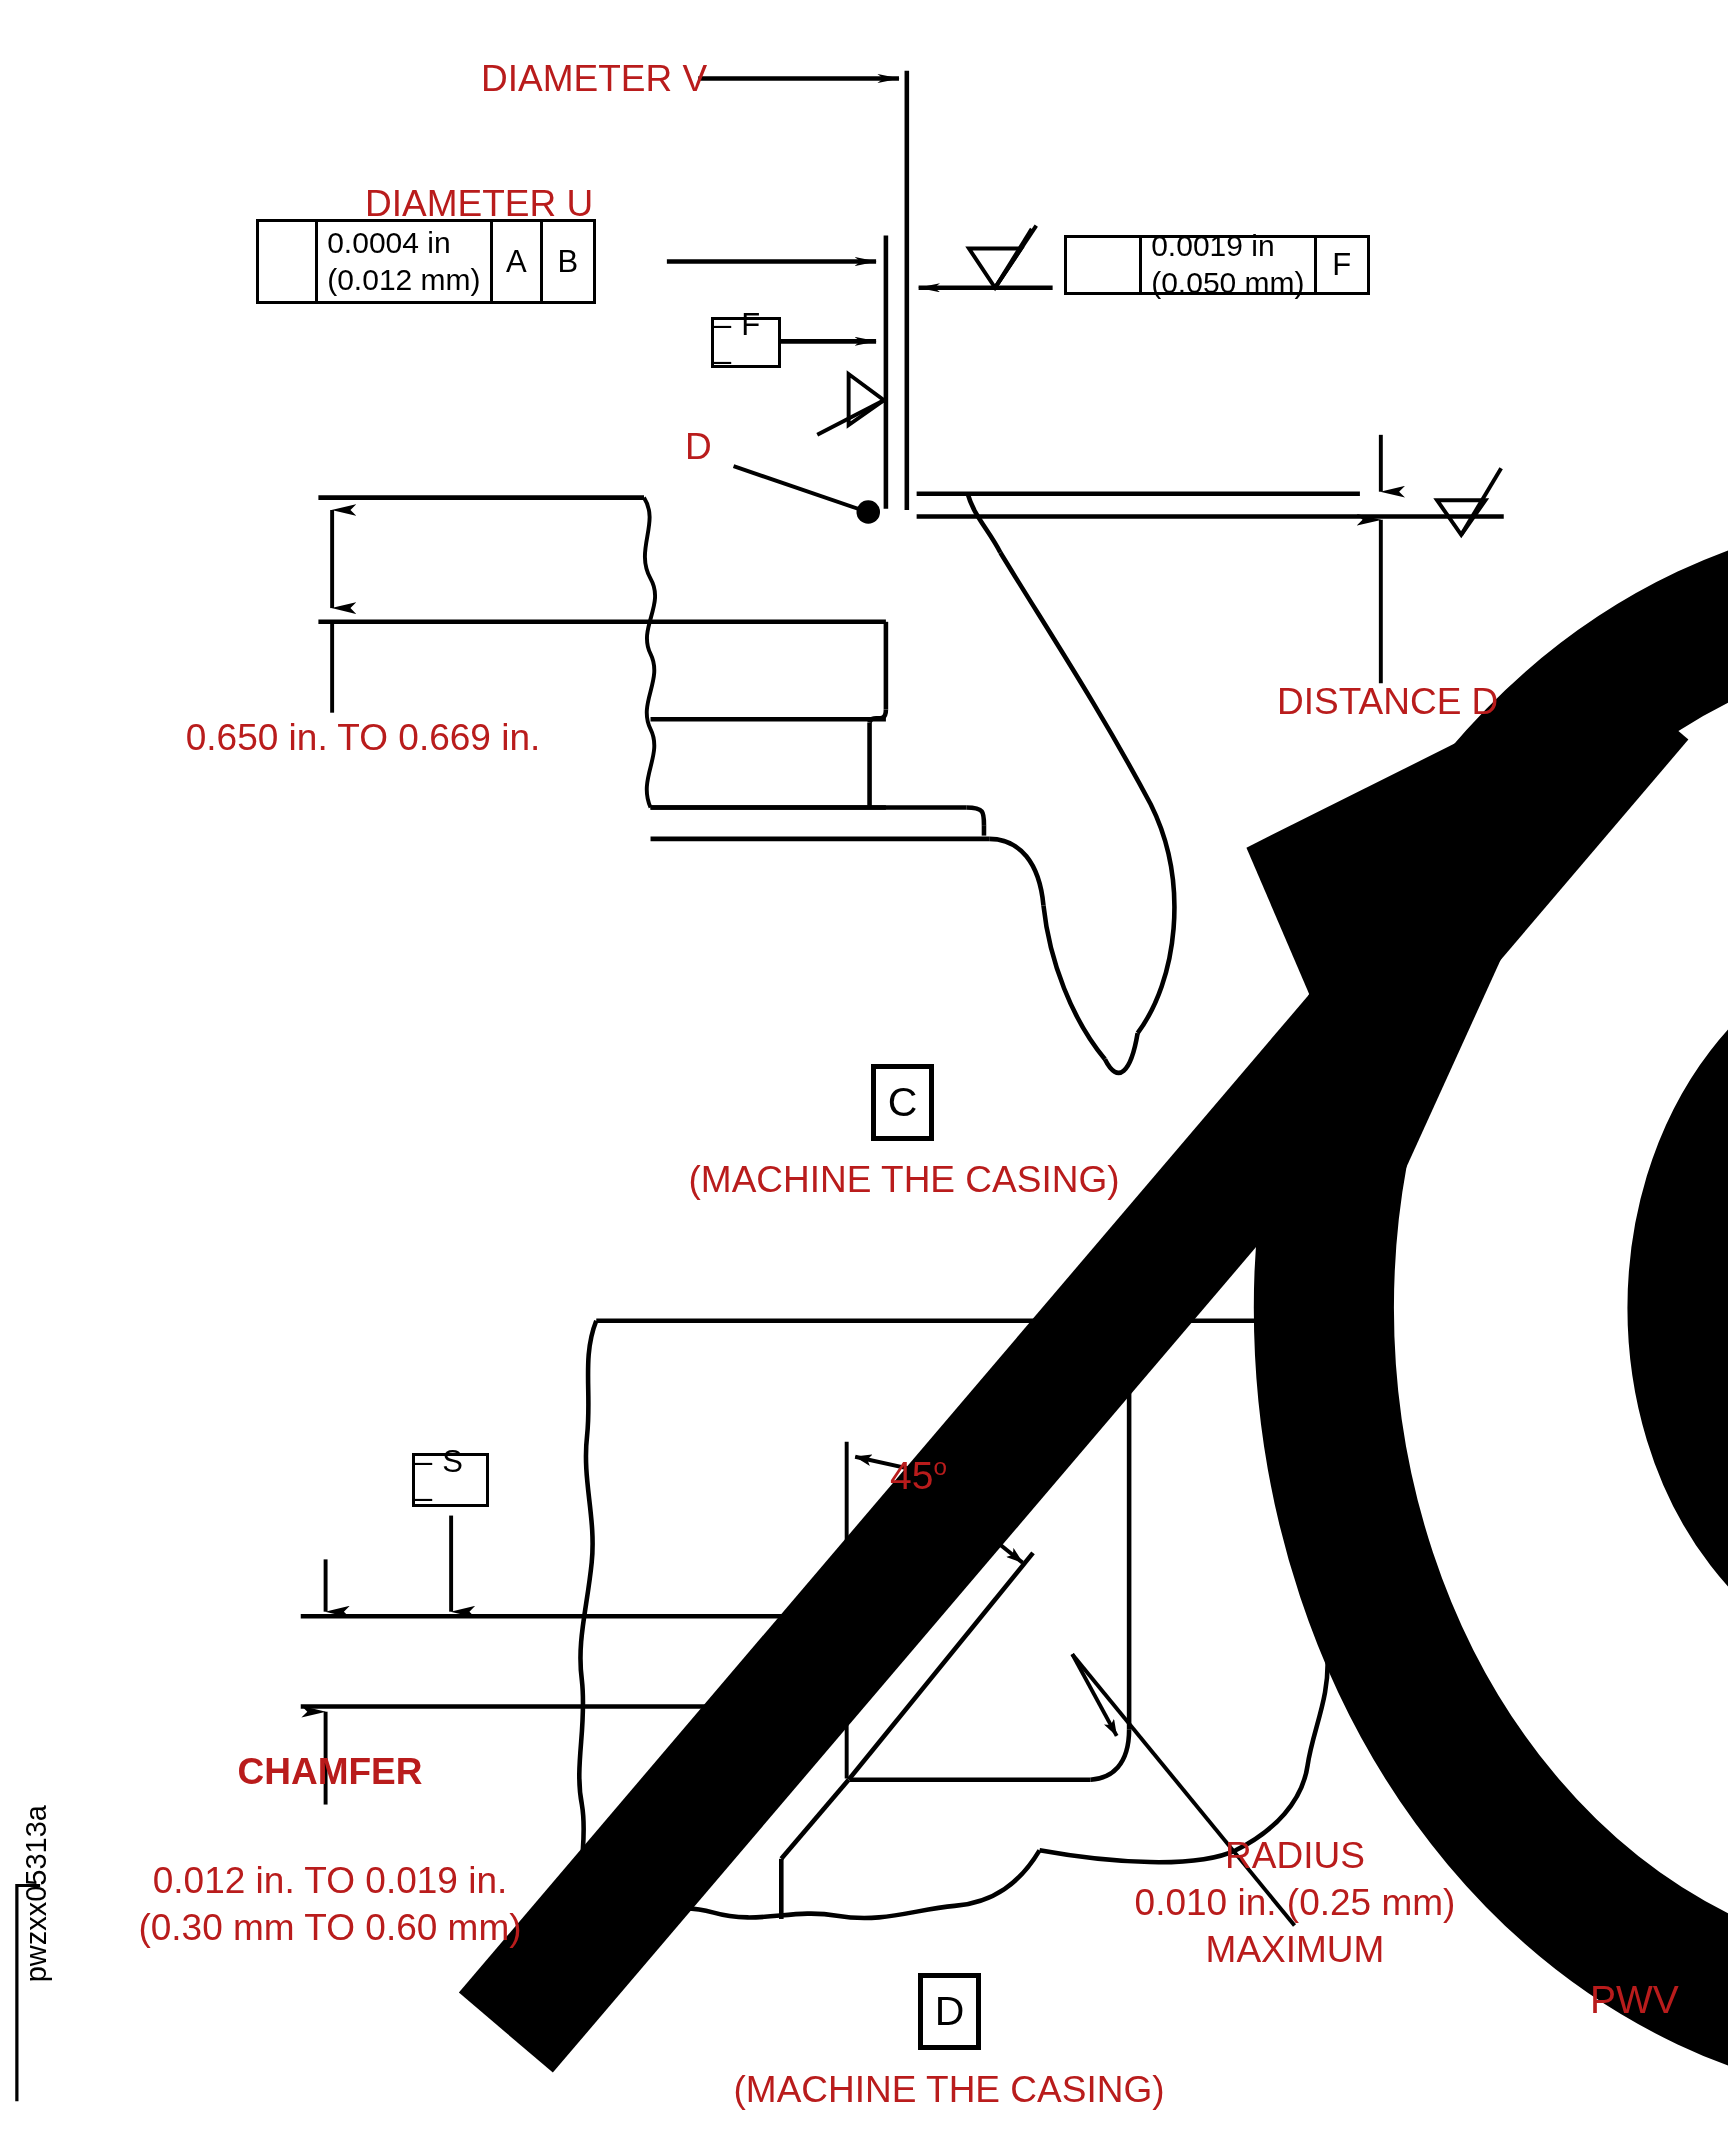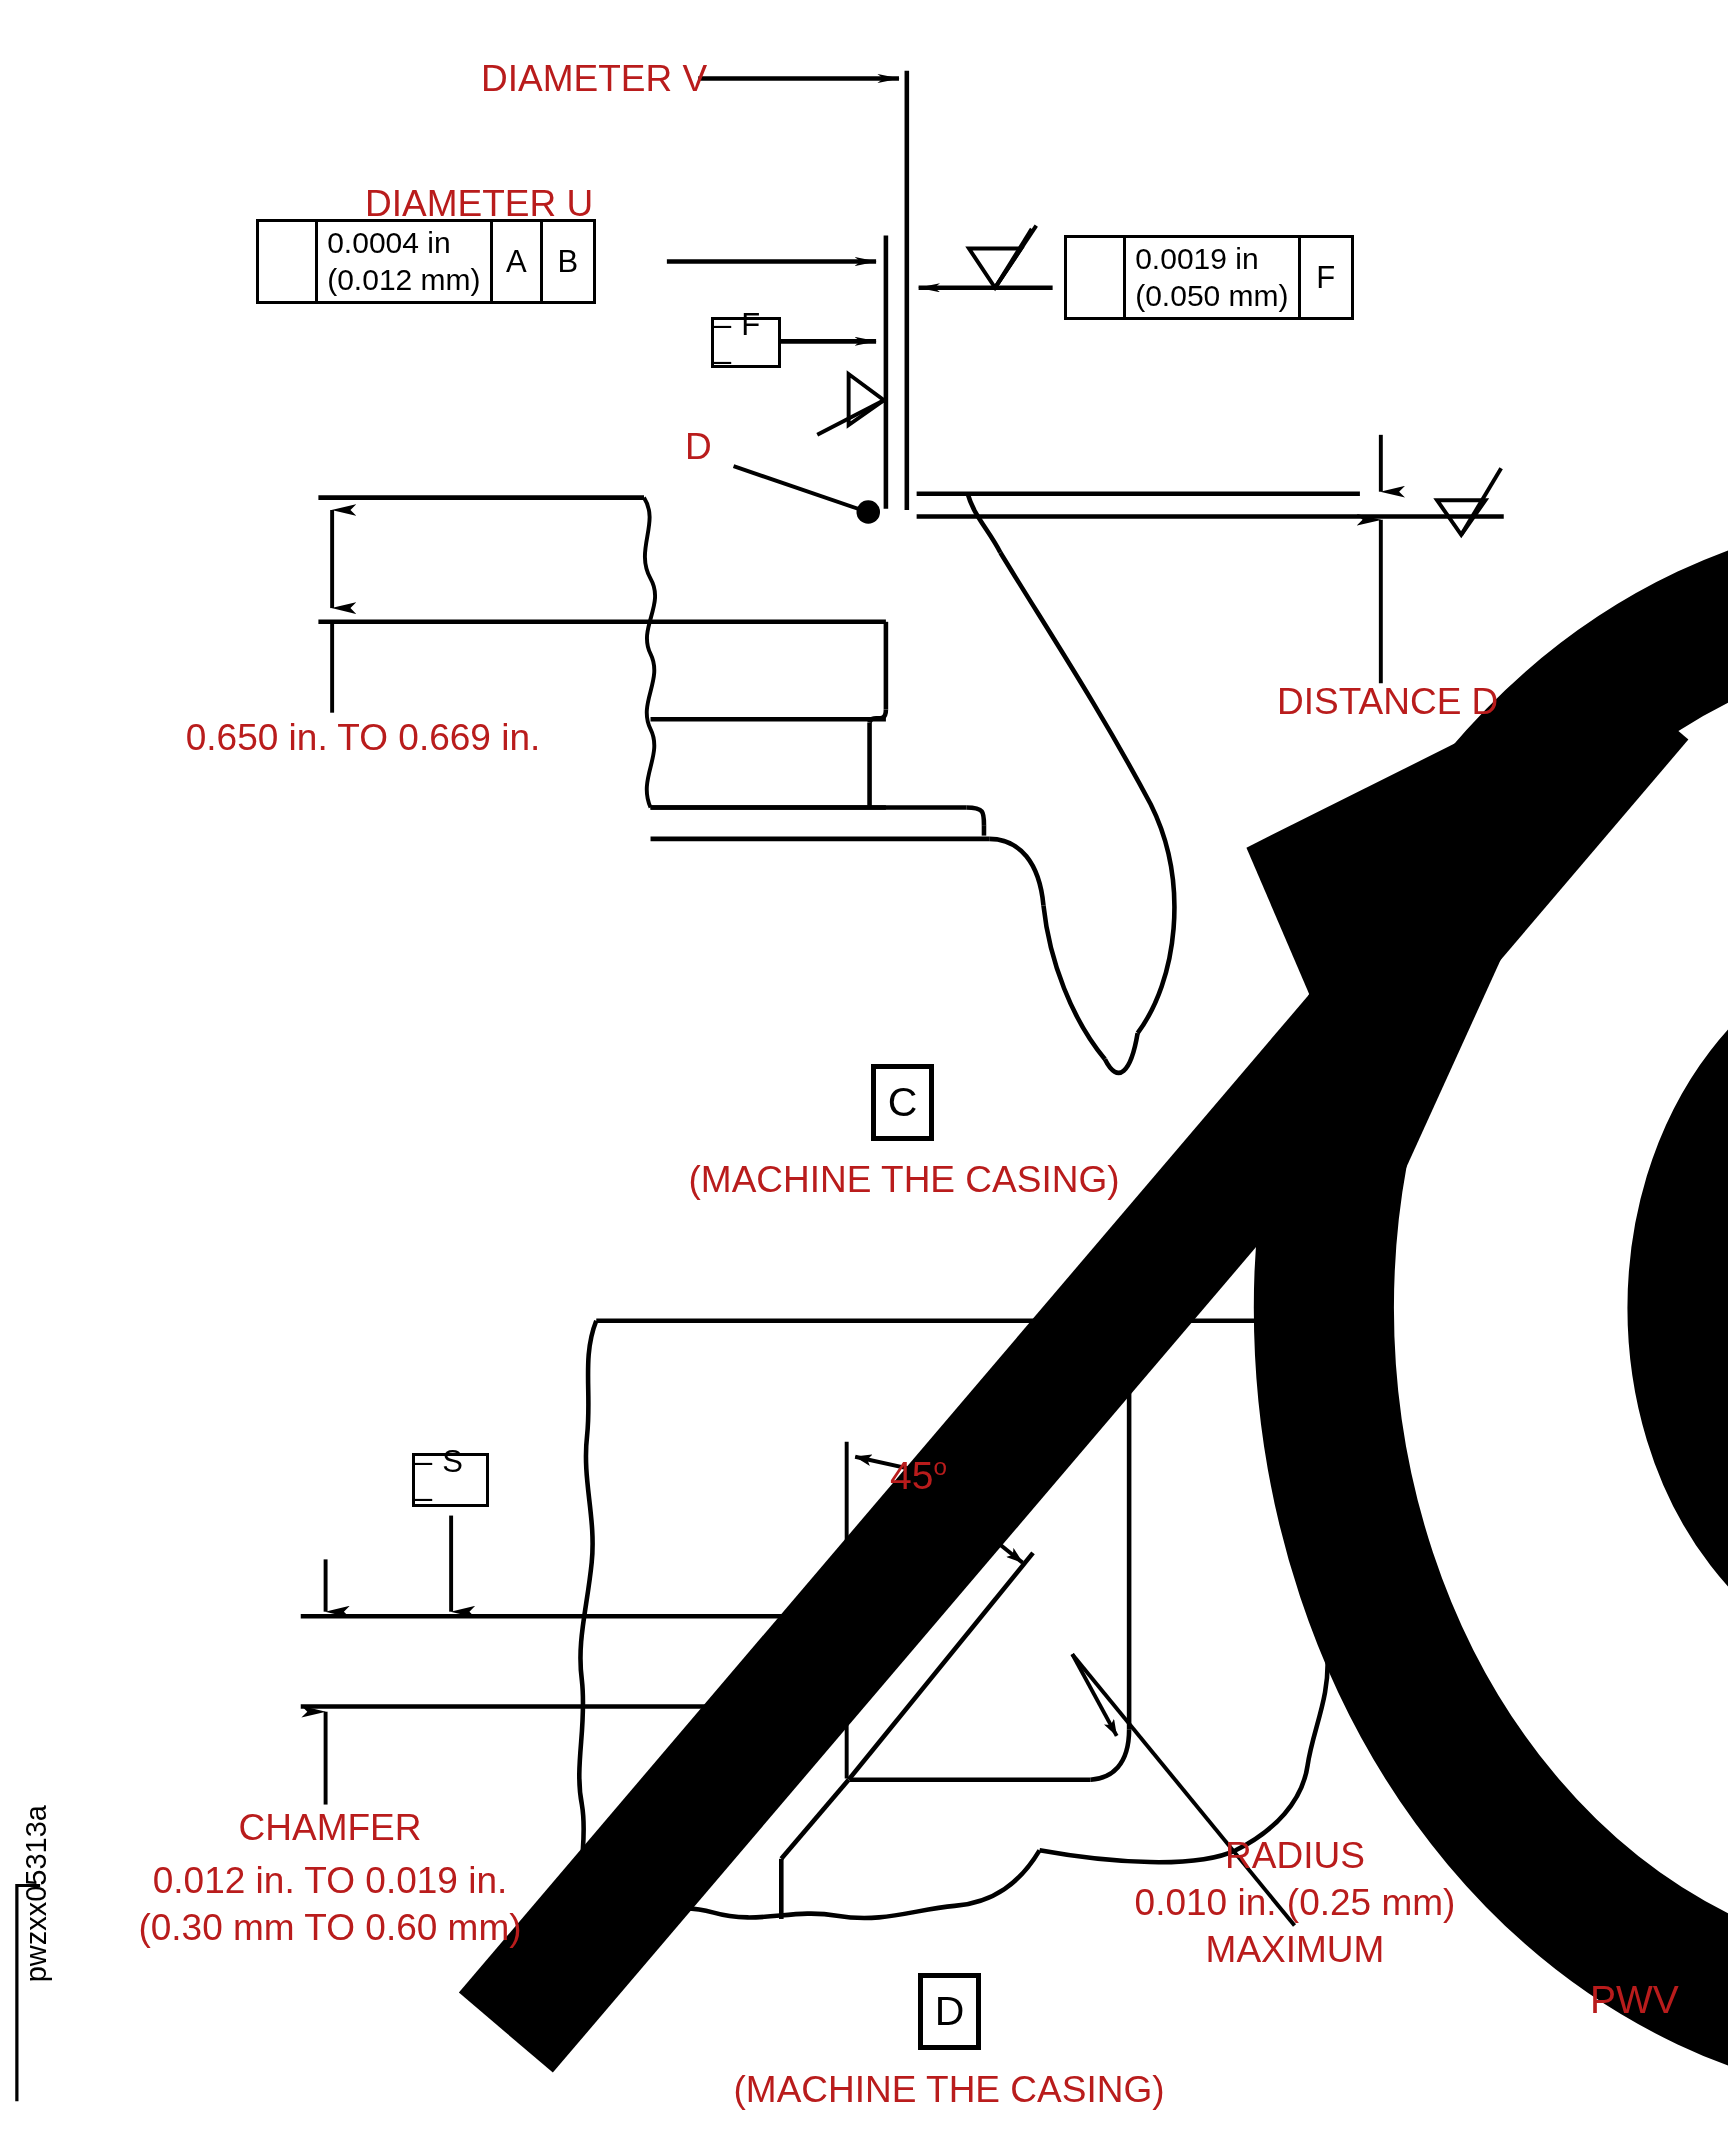--- a/index.html
+++ b/index.html
@@ -243,21 +243,21 @@
       </svg>
     </div>
     <div class="tolbox">
       <span>0.0004 in</span>
       <span>(0.012 mm)</span>
     </div>
     <div class="dat">A</div>
     <div class="dat">B</div>
   </div>
 
-  <div class="fcf" style="left:1064px; top:235px; height:85px;">
+  <div class="fcf" style="left:1064px; top:235px; height:60px;padding-left:16px;">
     <div class="sym">
       <svg width="48" height="48" viewBox="0 0 74 74">
         <ellipse cx="37" cy="37" rx="26" ry="31" fill="none" stroke="#000" stroke-width="6"></ellipse>
         <ellipse cx="37" cy="37" rx="10" ry="13" fill="none" stroke="#000" stroke-width="6"></ellipse>
       </svg>
     </div>
     <div class="tolbox">
       <span>0.0019 in</span>
       <span>(0.050 mm)</span>
     </div>
@@ -272,21 +272,21 @@
 
   <div class="txt t56 ctr" style="left:363px; top:719px;">0.650 in. TO 0.669 in.</div>
 
   <div class="viewtag" style="left:871px; top:1064px; width:63px; height:77px;">C</div>
   <div class="txt t56 ctr" style="left:904px; top:1161px;">(MACHINE THE CASING)</div>
 
   <div class="txt t60" style="left:890px; top:1455px;"><span>45</span><span class="sup">o</span></div>
 
   <div class="datum-box" style="left:412px; top:1453px; width:77px; height:54px;">– S –</div>
 
-  <div class="txt t56 ctr" style="left:330px; top:1809px;">CHAMFER</div>
+  <div class="txt t56 ctr" style="left:330px; top:1753px;font-weight:bold;">CHAMFER</div>
   <div class="txt t56 ctr" style="left:330px; top:1862px;">0.012 in. TO 0.019 in.</div>
   <div class="txt t56 ctr" style="left:330px; top:1909px;">(0.30 mm TO 0.60 mm)</div>
 
   <div class="txt t56 ctr" style="left:1295px; top:1837px;">RADIUS</div>
   <div class="txt t56 ctr" style="left:1295px; top:1884px;">0.010 in. (0.25 mm)</div>
   <div class="txt t56 ctr" style="left:1295px; top:1931px;">MAXIMUM</div>
 
   <div class="viewtag" style="left:918px; top:1973px; width:63px; height:77px;">D</div>
   <div class="txt t56 ctr" style="left:949px; top:2071px;">(MACHINE THE CASING)</div>
 

